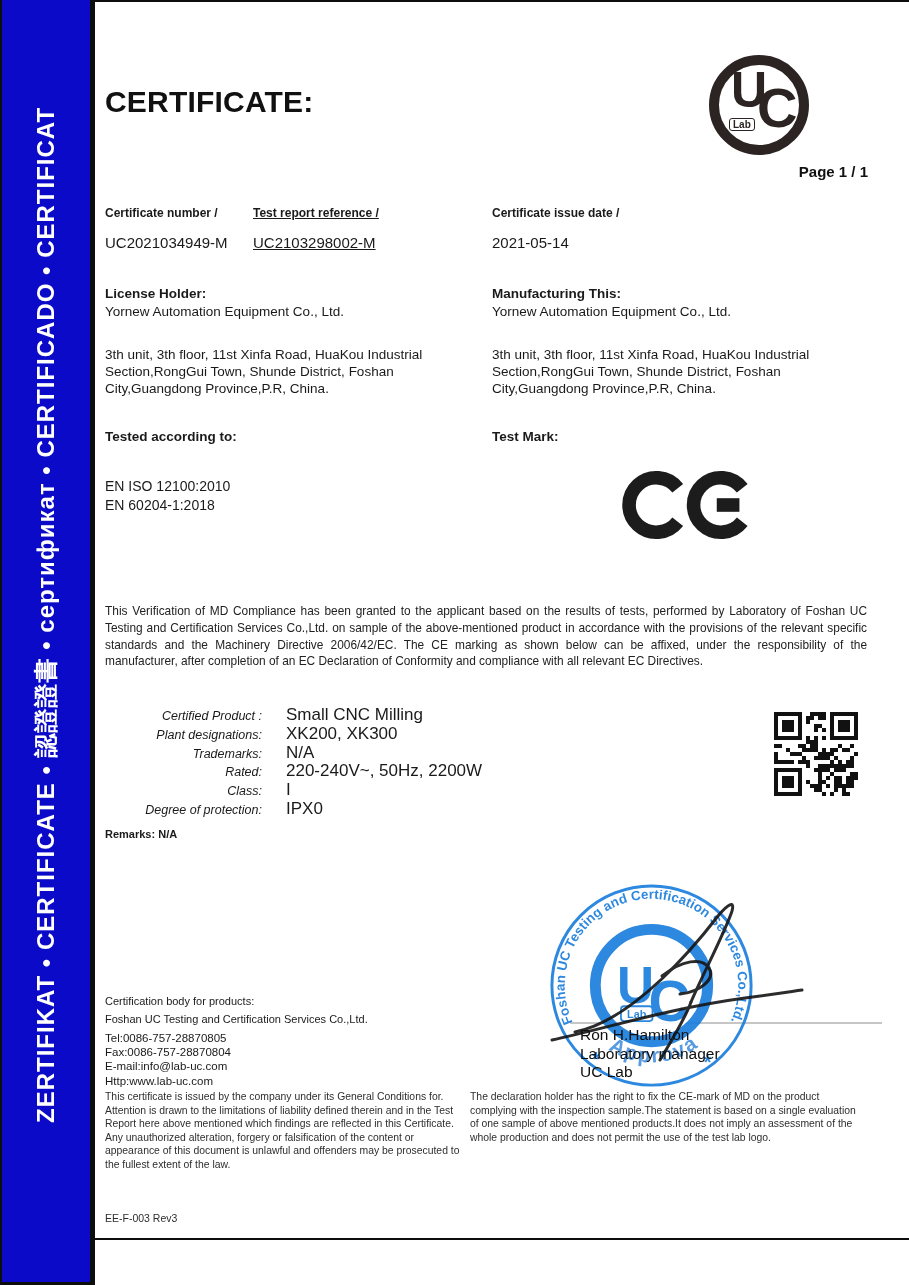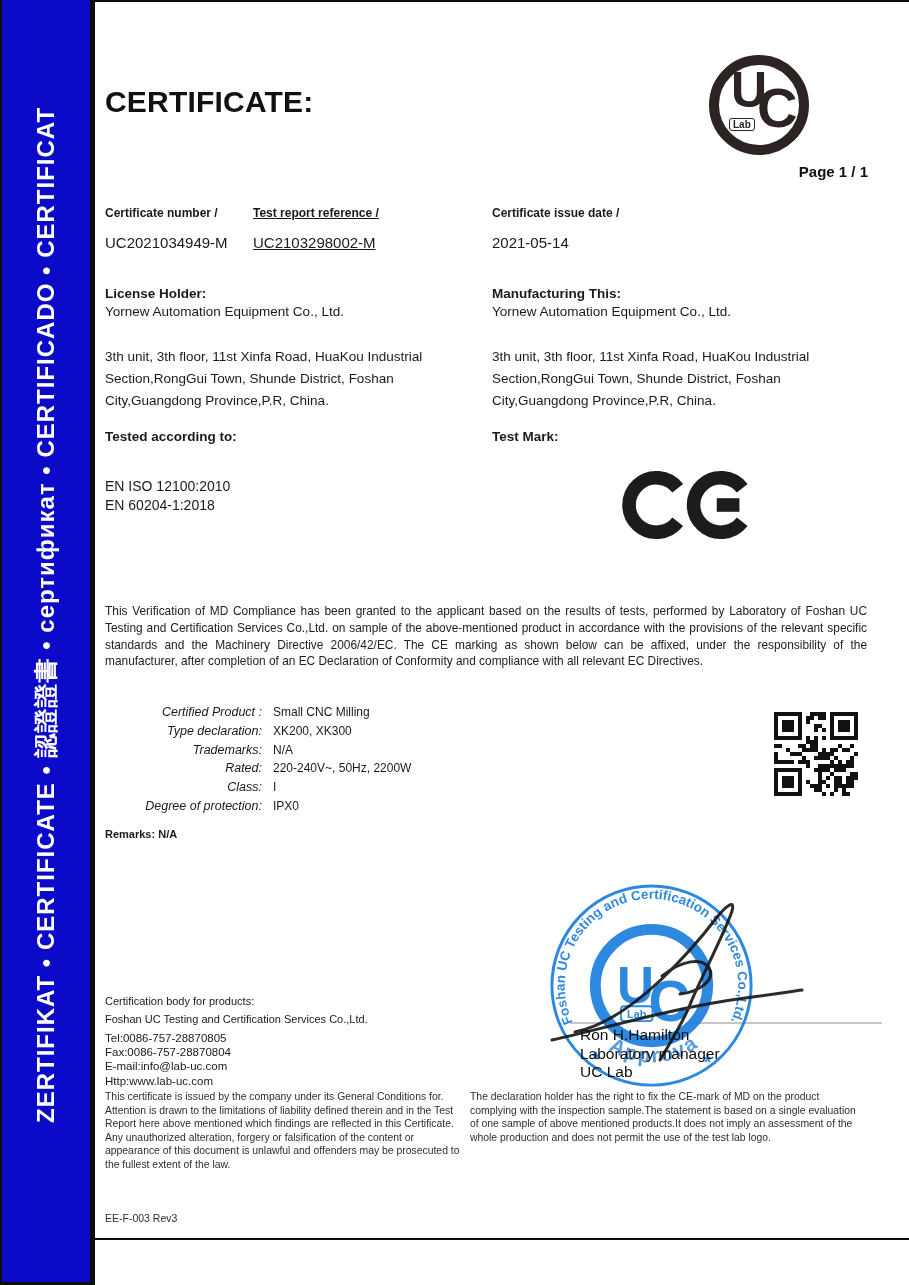--- a/index.html
+++ b/index.html
@@ -35,32 +35,32 @@
   .uc-logo .lab{position:absolute;left:10px;top:53px;font-size:10px;font-weight:bold;color:#2b2422;
     border:1.5px solid #2b2422;border-radius:3px;padding:0 3px;background:#fff;}
   .page-no{left:640px;top:163px;width:228px;text-align:right;font-size:15px;font-weight:bold;color:#111;}
   
   .meta-label{font-size:12px;font-weight:bold;top:206px;}
   .meta-value{font-size:15px;top:234px;}
   .col1{left:105px;} .col2{left:253px;text-decoration:underline;} .col3{left:492px;}
   
   .party-h{font-size:13.5px;font-weight:bold;top:280px;margin-top:6px;}
   .party-name{font-size:13.5px;top:304px;}
-  .party-addr{font-size:13.5px;line-height:22px;top:346px;width:378px;}
+  .party-addr{font-size:13.5px;line-height:17px;top:346px;width:378px;}
   
   .sect-h{font-size:13.5px;font-weight:bold;top:429px;}
   .standards{left:105px;top:477px;font-size:14px;line-height:19px;}
   .ce-mark{left:622px;top:462px;}
   
   .statement{left:105px;top:603px;width:762px;font-size:11.9px;line-height:16.8px;text-align:justify;color:#222;}
   
   .product{left:105px;top:705px;width:560px;}
   .prod-row{display:flex;height:18.8px;align-items:baseline;}
   .prod-label{width:157px;text-align:right;font-size:12.5px;font-weight:normal;font-style:italic;}
-  .prod-value{margin-left:11px;font-size:12px;}
+  .prod-value{margin-left:24px;font-size:17px;}
   .remarks{left:105px;top:828px;font-size:11px;font-weight:bold;}
   .qr{left:774px;top:712px;width:84px;height:84px;}
   
   .cb-head{left:105px;top:984px;font-size:11px;font-weight:normal;line-height:18px;margin-top:8px;}
   .contacts{left:105px;top:1031px;font-size:11.5px;font-weight:normal;line-height:14.2px;}
   
   .stamp{left:546px;top:876px;opacity:0.93;}
   .sig-rule{left:570px;top:1022px;width:312px;height:1.5px;background:#c6c6c6;}
   .sig-svg{left:540px;top:880px;}
   .sign-block{left:580px;top:1026px;font-size:15.5px;line-height:18.5px;color:#0f0f0f;}
@@ -122,21 +122,21 @@
 </svg>
 
 <div class="abs statement">This Verification of MD Compliance has been granted to the applicant based on the results of tests, performed by Laboratory of Foshan UC Testing and Certification Services Co.,Ltd. on sample of the above-mentioned product in accordance with the provisions of the relevant specific standards and the Machinery Directive 2006/42/EC. The CE marking as shown below can be affixed, under the responsibility of the manufacturer, after completion of an EC Declaration of Conformity and compliance with all relevant EC Directives.</div>
 
 <div class="abs product">
   <div class="prod-row">
     <span class="prod-label">Certified Product :</span>
     <span class="prod-value">Small CNC Milling</span>
   </div>
   <div class="prod-row">
-    <span class="prod-label">Type declaration:</span>
+    <span class="prod-label">Plant designations:</span>
     <span class="prod-value">XK200, XK300</span>
   </div>
   <div class="prod-row">
     <span class="prod-label">Trademarks:</span>
     <span class="prod-value">N/A</span>
   </div>
   <div class="prod-row">
     <span class="prod-label">Rated:</span>
     <span class="prod-value">220-240V~, 50Hz,  2200W</span>
   </div>

